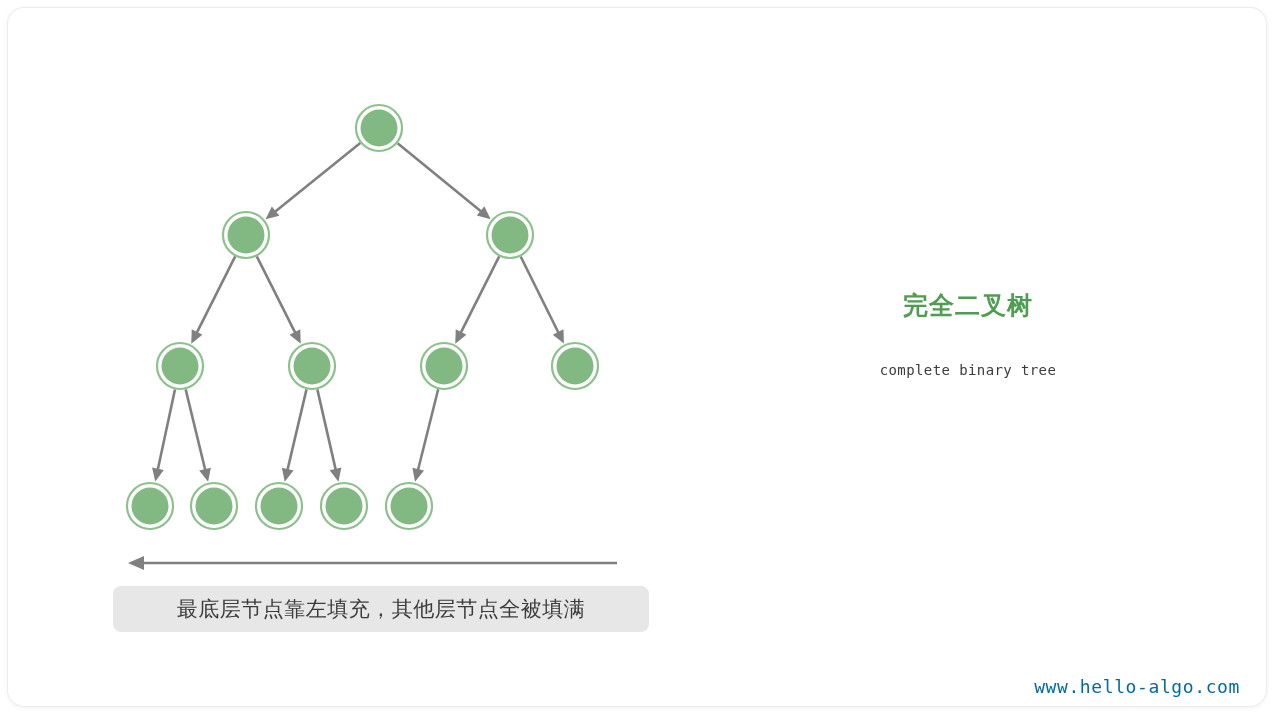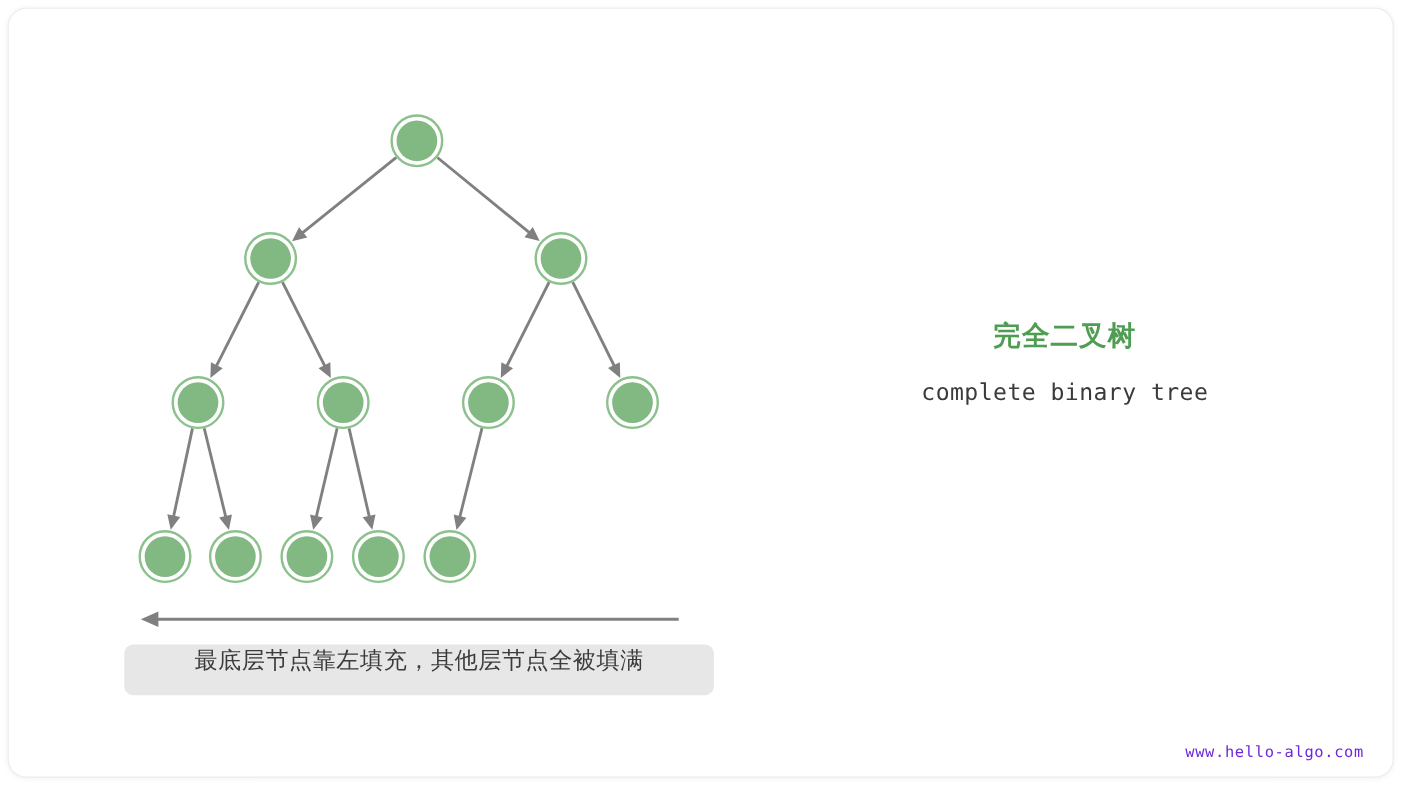--- a/index.html
+++ b/index.html
@@ -63,21 +63,21 @@
   
   #caption-pill {
     position: absolute;
     left: 113px;
     top: 586px;
     width: 536px;
     height: 46px;
     background: #e7e7e7;
     border-radius: 8px;
     display: flex;
-    align-items: flex-start;
+    align-items: center;
     justify-content: center;
   }
   #caption-text {
     font-size: 21px;
     color: #3b3b3b;
     letter-spacing: 0.5px;
     font-family: "DejaVu Sans", "Liberation Sans", sans-serif;
     white-space: nowrap;
   }
 
@@ -91,34 +91,34 @@
   }
   #legend-title {
     font-size: 25px;
     font-weight: bold;
     color: #4f9d52;
     font-family: Liberation Mono, monospace;
     line-height: 1.3;
     letter-spacing: 1px;
   }
   #legend-subtitle {
-    margin-top: 20px;
-    font-size: 21px;
+    margin-top: 37px;
+    font-size: 14px;
     color: #3b3b3b;
     font-family: "DejaVu Sans Mono", "Liberation Mono", monospace;
     letter-spacing: 0.4px;
   }
 
   
   #watermark {
     position: absolute;
     right: 40px;
     top: 676px;
-    font-size: 14px;
-    color: #6d28d9;
+    font-size: 18px;
+    color: #0369a1;
     font-family: "DejaVu Sans Mono", "Liberation Mono", monospace;
     letter-spacing: 0.6px;
   }
 </style>
 </head>
 <body>
 
 <div id="stage">
 
   <div id="card"></div>

